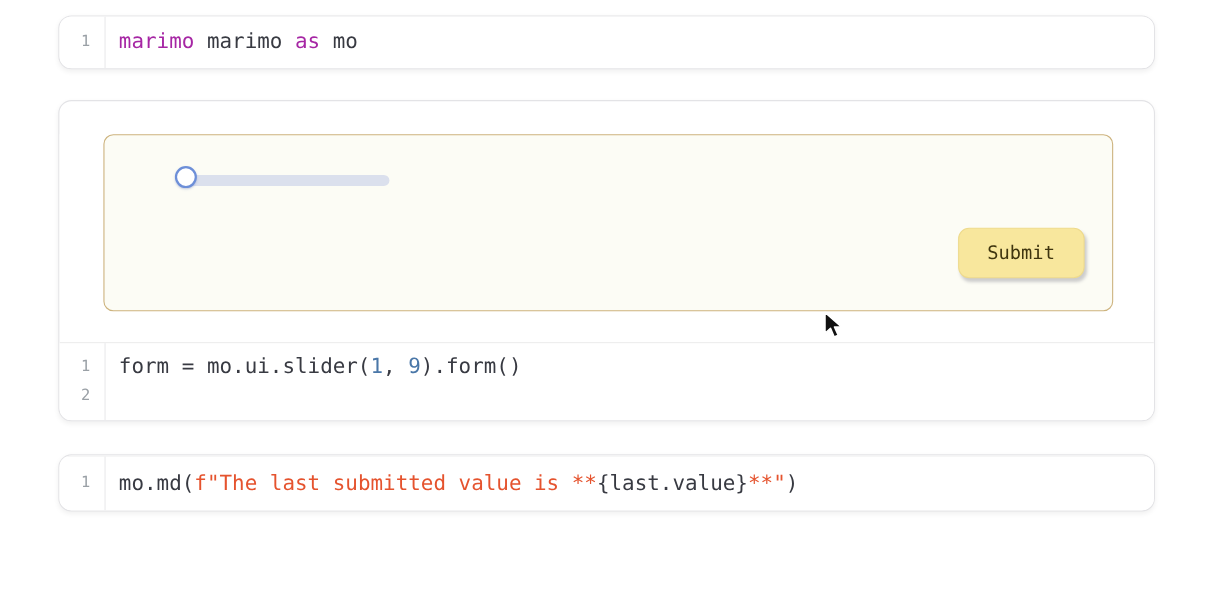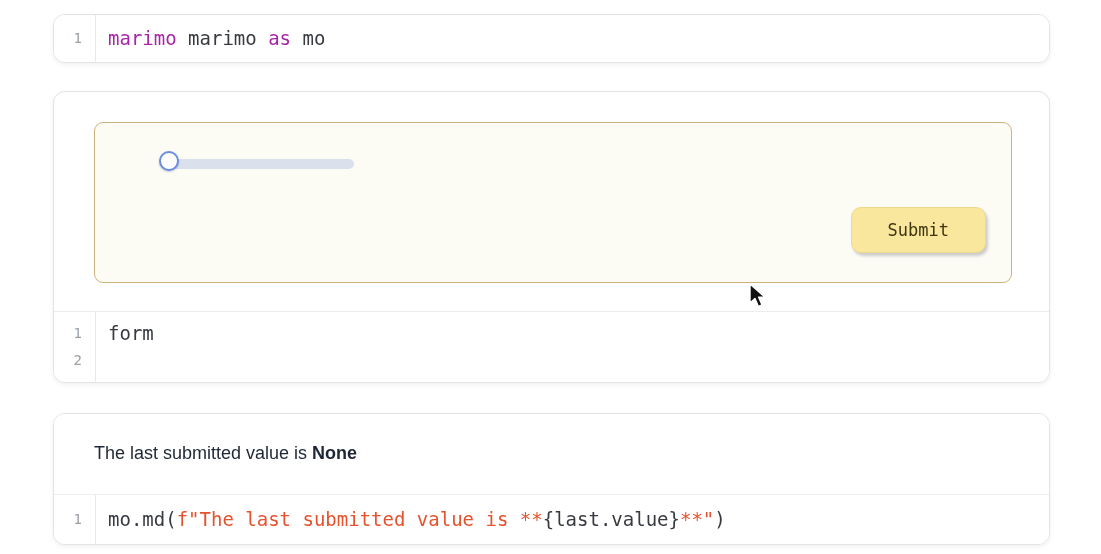--- a/index.html
+++ b/index.html
@@ -55,21 +55,21 @@
     position:absolute;left:0;top:8px;width:100%;height:10px;border-radius:5px;
     background:var(--slider_track);
   }
   .slider-thumb{
     position:absolute;left:-2px;top:0;width:20px;height:20px;border-radius:50%;
     background:#ffffff;border:2.5px solid var(--slider_thumb_border);
     box-shadow:0 1px 2px rgba(90,110,180,0.35);
   }
   .submit-row{display:flex;justify-content:flex-end;margin:31px 25px 29px 0;}
   .submit-btn{
-    height:46px;padding:0 36px;background:var(--button_bg);
+    height:46px;padding:0 26px;background:var(--button_bg);
     border:1px solid var(--button_border);border-radius:10px;
     font-family:"DejaVu Sans Mono",monospace;font-size:17px;color:var(--button_text);
     box-shadow:2px 3px 3px #cccccc;cursor:pointer;
   }
 
   
   .md-output{
     padding:29px 40px 30px 40px;font-size:18px;color:var(--markdown_text);
   }
   .md-output strong{font-weight:700;}
@@ -104,29 +104,26 @@
           <button class="submit-btn">Submit</button>
         </div>
       </div>
     </div>
     <div class="code-area with-divider">
       <div class="gutter pad-v-8">
         <span class="ln">1</span>
         <span class="ln">2</span>
       </div>
       <div class="code-lines pad-v-8">
-        <div class="code-line"><span class="tok-pl">form</span></div>
+        <div class="code-line"><span class="tok-pl">form = mo.ui.slider(</span><span class="tok-num">1</span><span class="tok-pl">, </span><span class="tok-num">9</span><span class="tok-pl">).form()</span></div>
       </div>
     </div>
   </article>
 
   <article class="cell cell-md">
-    <div class="output-area">
-      <p class="md-output"><span>The last submitted value is </span><strong>None</strong></p>
-    </div>
     <div class="code-area with-divider">
       <div class="gutter pad-v-11">
         <span class="ln">1</span>
       </div>
       <div class="code-lines pad-v-11">
         <div class="code-line"><span class="tok-pl">mo.md(</span><span class="tok-str">f"The last submitted value is **</span><span class="tok-pl">{last.value}</span><span class="tok-str">**"</span><span class="tok-pl">)</span></div>
       </div>
     </div>
   </article>
 

